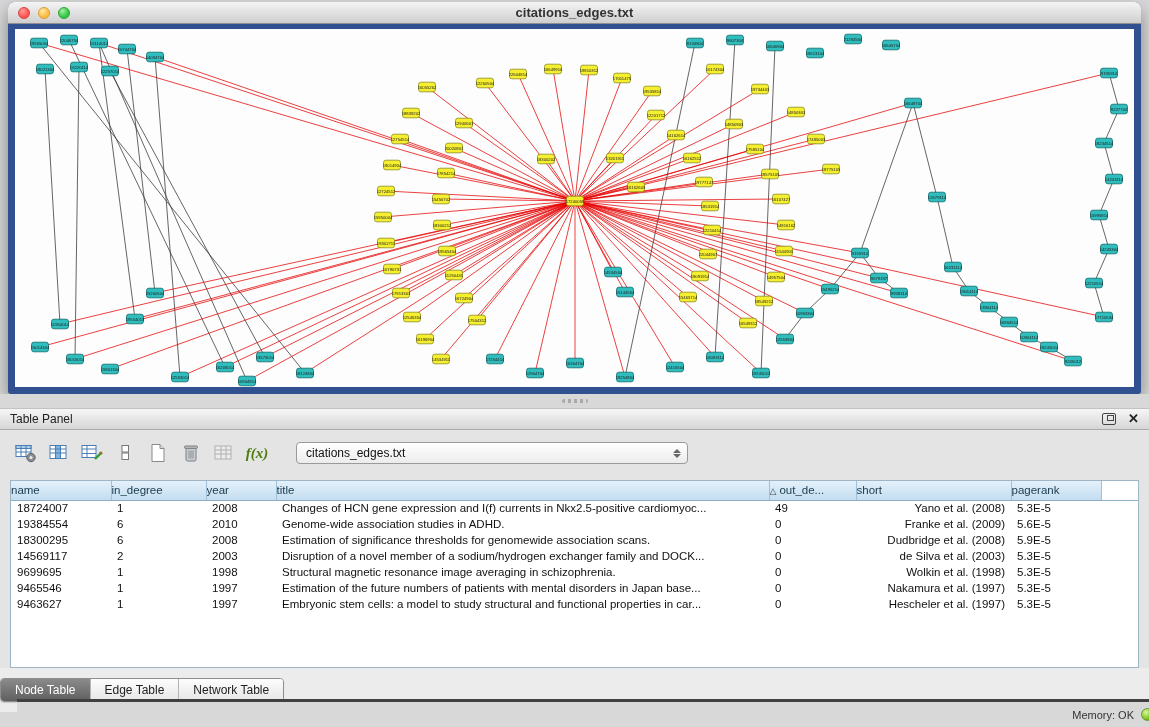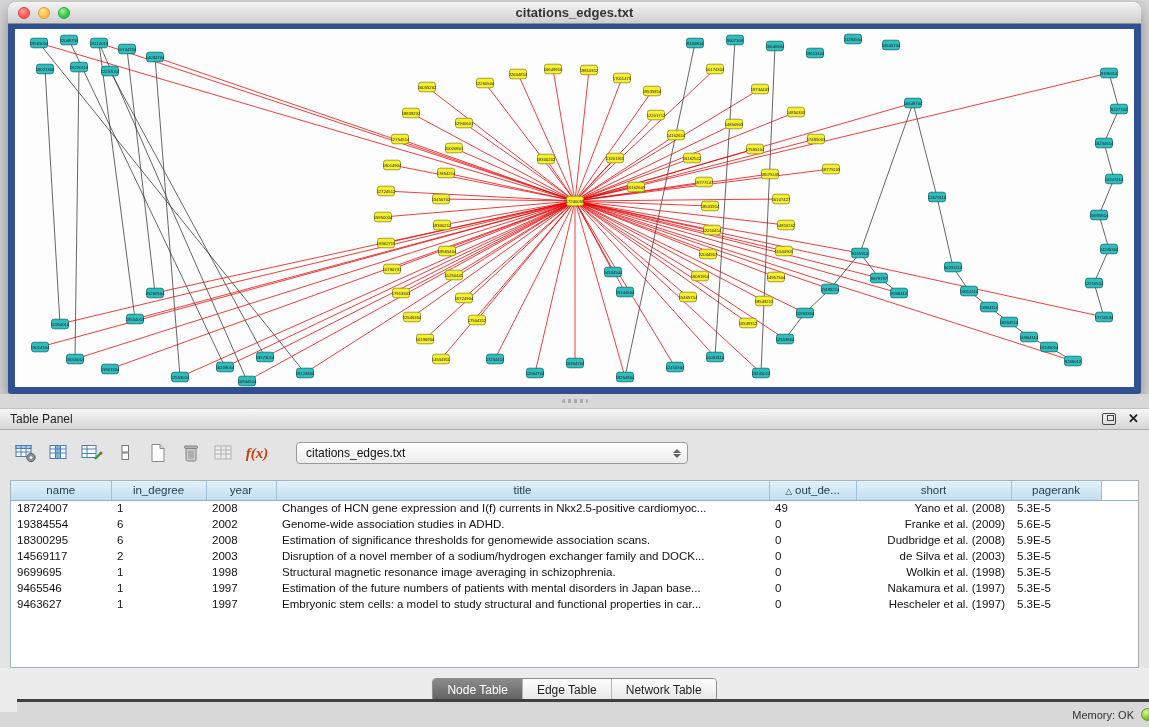--- a/index.html
+++ b/index.html
@@ -50,51 +50,51 @@
     display:flex; align-items:center; padding:2px 10px;
   }
   .panel-title { font-size:12px; color:#222; }
   .panel-actions { margin-left:auto; display:flex; align-items:center; gap:12px; }
   .float-ic { width:14px; height:12px; border:1.5px solid #444; border-radius:2px; position:relative; display:inline-block; cursor:default; }
   .float-ic::after { content:""; position:absolute; right:1px; top:1px; width:5px; height:4px; border:1px solid #444; }
   .close-ic { font-size:13px; font-weight:bold; color:#222; line-height:14px; cursor:default; }
 
   .toolbar { height:30px; margin-top:8px; display:flex; align-items:center; padding-left:14px; gap:9px; }
   .tbtn { width:24px; height:24px; display:flex; align-items:center; justify-content:center; border-radius:3px; }
-  .fx { font-family:"Liberation Serif", serif; font-style:italic; font-weight:bold; font-size:15px; color:#c2410c; }
+  .fx { font-family:"Liberation Serif", serif; font-style:italic; font-weight:bold; font-size:15px; color:#4d7c0f; }
   .dropdown {
     margin-left:18px; width:392px; height:22px;
     border:1px solid #9a9a9a; border-radius:4px;
     background:linear-gradient(#ffffff,#ececec);
     display:flex; align-items:center; padding:0 6px 0 9px;
     font-size:12px; color:#111;
     box-shadow:0 1px 0 rgba(255,255,255,.7) inset;
   }
   .dd-arrows { margin-left:auto; display:flex; flex-direction:column; gap:1px; }
   .dd-arrows i { width:0; height:0; border-left:4px solid transparent; border-right:4px solid transparent; display:block; }
   .dd-arrows i.up { border-bottom:4px solid #666; }
   .dd-arrows i.down { border-top:4px solid #666; }
 
   .table-wrap { margin:12px 10px 0; background:#fff; border:1px solid #9fb4c4; height:188px; overflow:hidden; }
   table { width:100%; border-collapse:collapse; table-layout:fixed; }
   th {
     height:19px; font-size:11.5px; font-weight:normal; color:#1b3a4e;
     background:linear-gradient(#e3f1fb,#c3ddef);
     border-right:1px solid #9fc0d6; border-bottom:1px solid #8fb0c6;
-    text-align:center; overflow:hidden; white-space:nowrap;margin-left:9px;
+    text-align:left; overflow:hidden; white-space:nowrap;margin-left:9px;
   }
   th.filler { background:#fff; border-right:none; }
   td {
     height:16px; font-size:11.5px; color:#111; padding:0 6px;
     white-space:nowrap; overflow:hidden; text-overflow:ellipsis;
   }
   td.center { text-align:right; }
   .sort-glyph { font-size:9px; margin-right:3px; color:#345; }
 
-  .tabs-row { height:44px; display:flex; align-items:center; justify-content:center; background:#ececec; }
+  .tabs-row { height:44px; display:flex; align-items:center; background:#ececec; }
   .tabs { display:flex; border:1px solid #8e8e8e; border-radius:4px; overflow:hidden;
           box-shadow:0 1px 1px rgba(0,0,0,.15); }
   .tab { font-size:12px; padding:4px 14px; background:linear-gradient(#fdfdfd,#e6e6e6);
          color:#222; border-left:1px solid #b5b5b5; cursor:default; }
   .tab:first-child { border-left:none; }
   .tab.active { background:linear-gradient(#8b8b8b,#5f5f5f); color:#fff; }
 
   .statusbar { position:absolute; left:17px; top:699px; width:1149px; height:28px;
                background:#d8d8d8; border-top:3px solid #404040;
                display:flex; align-items:center; justify-content:flex-end; gap:7px; padding-right:12px; }
@@ -803,21 +803,21 @@
               <td>2008</td>
               <td>Changes of HCN gene expression and I(f) currents in Nkx2.5-positive cardiomyoc...</td>
               <td>49</td>
               <td class="center">Yano et al. (2008)</td>
               <td>5.3E-5</td>
               <td></td>
             </tr>
             <tr>
               <td>19384554</td>
               <td>6</td>
-              <td>2002</td>
+              <td>2010</td>
               <td>Genome-wide association studies in ADHD.</td>
               <td>0</td>
               <td class="center">Franke et al. (2009)</td>
               <td>5.6E-5</td>
               <td></td>
             </tr>
             <tr>
               <td>18300295</td>
               <td>6</td>
               <td>2008</td>

